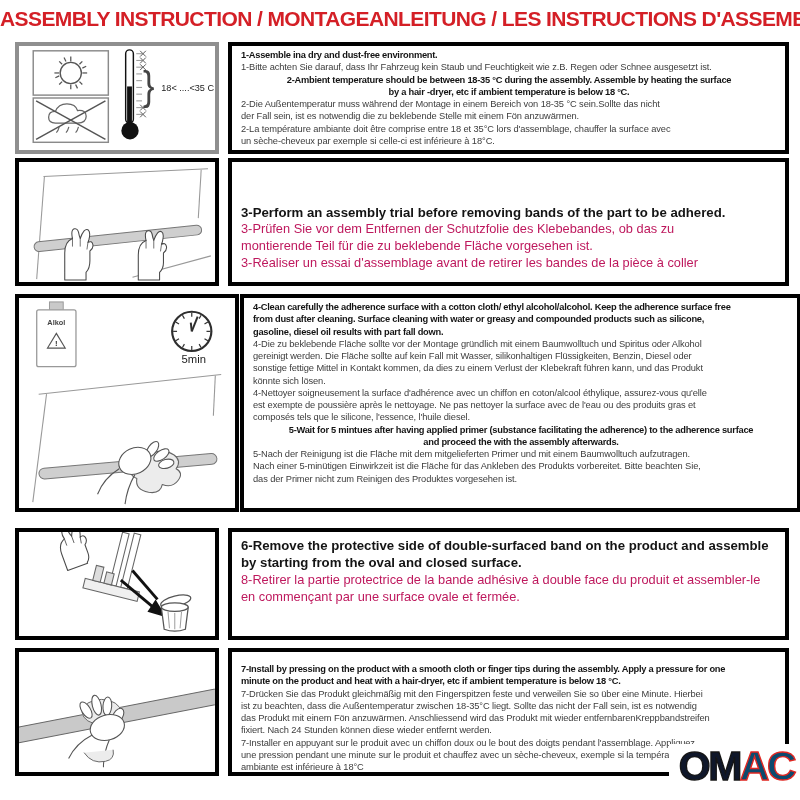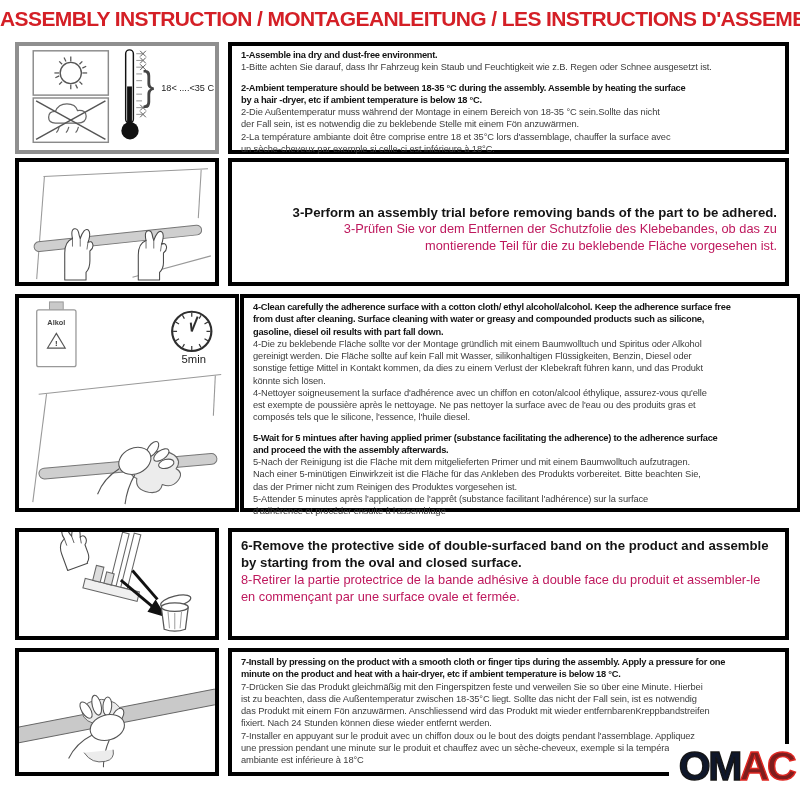--- a/index.html
+++ b/index.html
@@ -8,29 +8,29 @@
   .title{position:absolute;top:7px;left:0;width:800px;text-align:center;
          font-size:21px;font-weight:bold;letter-spacing:-0.6px;color:#d41f26;white-space:nowrap;}
   .cell{position:absolute;background:#fff;border:4px solid #000000;box-sizing:border-box;}
   .fig{padding:0;}
   .fig svg{display:block;width:100%;height:100%;}
   .fig1{border-color:#8f8f8f;}
   .txt{padding:3px 8px 2px 9px;}
   .txt p{margin:0;white-space:pre-line;}
   .small p{font-size:9.3px;line-height:1.32;letter-spacing:-0.1px;color:#3c3c3c;}
   .small p.en{font-weight:bold;color:#141414;letter-spacing:-0.25px;}
-  .small p.gap{margin-top:8px;}
+  .small p.gap{text-align:center;}
   .big p{font-size:12.8px;line-height:1.32;color:#be185d;}
   .big p.en{font-weight:bold;font-size:13.2px;color:#141414;}
   .pad-mid{padding-top:42px;}
   .logo{position:absolute;right:6px;top:744px;background:#fff;padding:2px 0 2px 10px;
         font-size:41px;font-weight:bold;letter-spacing:-2.5px;line-height:1;
         -webkit-text-stroke:1.4px currentColor;white-space:nowrap;}
   .logo .om{color:#0f172a;-webkit-text-stroke:1.4px #151515;}
-  .logo .ac{color:#7f1d1d;-webkit-text-stroke:1.4px #e02722;}
+  .logo .ac{color:#0c4a6e;-webkit-text-stroke:1.4px #e02722;}
 </style>
 </head>
 <body>
 
 <div class="page">
 
   <div class="title">ASSEMBLY INSTRUCTION / MONTAGEANLEITUNG / LES INSTRUCTIONS D'ASSEMBLAGE</div>
 
   <div class="cell fig fig1" style="left:15px;top:42px;width:204px;height:112px;">
     <svg viewBox="0 0 200 108">
@@ -119,24 +119,25 @@
       <g stroke="#4a4a4a" stroke-width="1.1" fill="#fff" stroke-linejoin="round" stroke-linecap="round" transform="translate(42,66)">
         <path d="M4,56 L4,28 Q4,16 12,13 Q10,4 14,3 Q18,2 19,10 L20,13 Q24,2 28,4 Q31,6 29,14 L28,17 Q32,15 33,19 Q34,23 30,26 L30,36 Q30,44 26,48 L26,56 Z"></path>
         <path d="M12,13 L12,21 M20,13 L20,21 M28,17 L27,24" fill="none" stroke-width="0.8"></path>
       </g>
       <g stroke="#4a4a4a" stroke-width="1.1" fill="#fff" stroke-linejoin="round" stroke-linecap="round" transform="translate(118,68)">
         <path d="M4,54 L4,28 Q4,16 12,13 Q10,4 14,3 Q18,2 19,10 L20,13 Q24,2 28,4 Q31,6 29,14 L28,17 Q32,15 33,19 Q34,23 30,26 L30,36 Q30,42 26,46 L26,54 Z"></path>
         <path d="M12,13 L12,21 M20,13 L20,21 M28,17 L27,24" fill="none" stroke-width="0.8"></path>
       </g>
     </svg>
   </div>
-  <div class="cell txt big pad-mid" style="left:228px;top:158px;width:561px;height:128px;text-align:right;">
+  <div class="cell txt big pad-mid" style="left:228px;top:158px;width:561px;height:128px;">
     <p class="en">3-Perform an assembly trial before removing bands of the part to be adhered.</p>
     <p>3-Prüfen Sie vor dem Entfernen der Schutzfolie des Klebebandes, ob das zu
 montierende Teil für die zu beklebende Fläche vorgesehen ist.</p>
+    <p>3-Réaliser un essai d'assemblage avant de retirer les bandes de la pièce à coller</p>
   </div>
 
   <div class="cell fig" style="left:15px;top:294px;width:224px;height:218px;">
     <svg viewBox="0 0 200 214">
       <g>
         <rect x="21" y="4" width="14" height="9" fill="#c9c9c9" stroke="#999" stroke-width="1"></rect>
         <rect x="8" y="12" width="40" height="58" rx="2" fill="#fff" stroke="#999" stroke-width="1.3"></rect>
         <text x="28" y="28" font-size="7.5" font-weight="bold" fill="#444" text-anchor="middle">Alkol</text>
         <path d="M28,36 l9,15 h-18 z" fill="none" stroke="#555" stroke-width="1.2"></path>
         <text x="28" y="49" font-size="8" font-weight="bold" fill="#333" text-anchor="middle">!</text>
@@ -190,22 +191,20 @@
 sonstige fettige Mittel in Kontakt kommen, da dies zu einem Verlust der Klebekraft führen kann, und das Produkt
 könnte sich lösen.</p>
     <p>4-Nettoyer soigneusement la surface d'adhérence avec un chiffon en coton/alcool éthylique, assurez-vous qu'elle
 est exempte de poussière après le nettoyage. Ne pas nettoyer la surface avec de l'eau ou des produits gras et
 composés tels que le silicone, l'essence, l'huile diesel.</p>
     <p class="en gap">5-Wait for 5 mintues after having applied primer (substance facilitating the adherence) to the adherence surface
 and proceed the with the assembly afterwards.</p>
     <p>5-Nach der Reinigung ist die Fläche mit dem mitgelieferten Primer und mit einem Baumwolltuch aufzutragen.
 Nach einer 5-minütigen Einwirkzeit ist die Fläche für das Ankleben des Produkts vorbereitet. Bitte beachten Sie,
 das der Primer nicht zum Reinigen des Produktes vorgesehen ist.</p>
-    <p>5-Attender 5 minutes après l'application de l'apprêt (substance facilitant l'adhérence) sur la surface
-d'adhérence et procéder ensuite à l'assemblage</p>
   </div>
 
   <div class="cell fig" style="left:15px;top:528px;width:204px;height:112px;">
     <svg viewBox="0 0 200 108">
       <g transform="rotate(14 100 40)" fill="#fff" stroke="#666" stroke-width="1.1">
         <rect x="96" y="0" width="7" height="56"></rect>
         <rect x="108" y="-2" width="7" height="58"></rect>
         <rect x="70" y="56" width="58" height="10" fill="#f0f0f0"></rect>
         <rect x="78" y="40" width="8" height="16" fill="#ddd"></rect>
         <rect x="90" y="44" width="8" height="12" fill="#ddd"></rect>
@@ -250,21 +249,21 @@
           <ellipse cx="-13" cy="-23" rx="4.5" ry="10.5" transform="rotate(-14 -13 -23)"></ellipse>
           <ellipse cx="-2" cy="-22" rx="4.5" ry="9.5" transform="rotate(4 -2 -22)"></ellipse>
           <ellipse cx="9" cy="-12" rx="5" ry="8.5" transform="rotate(30 9 -12)"></ellipse>
           <ellipse cx="-2" cy="0" rx="18" ry="13" transform="rotate(-16 -2 0)"></ellipse>
         </g>
         <path d="M-18,8 q-16,8 -24,24 M0,13 q-6,14 -6,28" stroke="#555" stroke-width="1.1" fill="none"></path>
         <path d="M-26,26 q8,12 22,9 q10,-2 8,-12" stroke="#666" stroke-width="1" fill="#ececec"></path>
       </g>
     </svg>
   </div>
-  <div class="cell txt small" style="left:228px;top:648px;width:561px;height:128px;padding-top:4px;">
+  <div class="cell txt small" style="left:228px;top:648px;width:561px;height:128px;padding-top:11px;">
     <p class="en">7-Install by pressing on the product with a smooth cloth or finger tips during the assembly. Apply a pressure for one
 minute on the product and heat with a hair-dryer, etc if ambient temperature is below 18 °C.</p>
     <p>7-Drücken Sie das Produkt gleichmäßig mit den Fingerspitzen feste und verweilen Sie so über eine Minute. Hierbei
 ist zu beachten, dass die Außentemperatur zwischen 18-35°C liegt. Sollte das nicht der Fall sein, ist es notwendig
 das Produkt mit einem Fön anzuwärmen. Anschliessend wird das Produkt mit wieder entfernbarenKreppbandstreifen
 fixiert. Nach 24 Stunden können diese wieder entfernt werden.</p>
     <p>7-Installer en appuyant sur le produit avec un chiffon doux ou le bout des doigts pendant l'assemblage. Appliquez
 une pression pendant une minute sur le produit et chauffez avec un sèche-cheveux, exemple si la température
 ambiante est inférieure à 18°C</p>
   </div>

